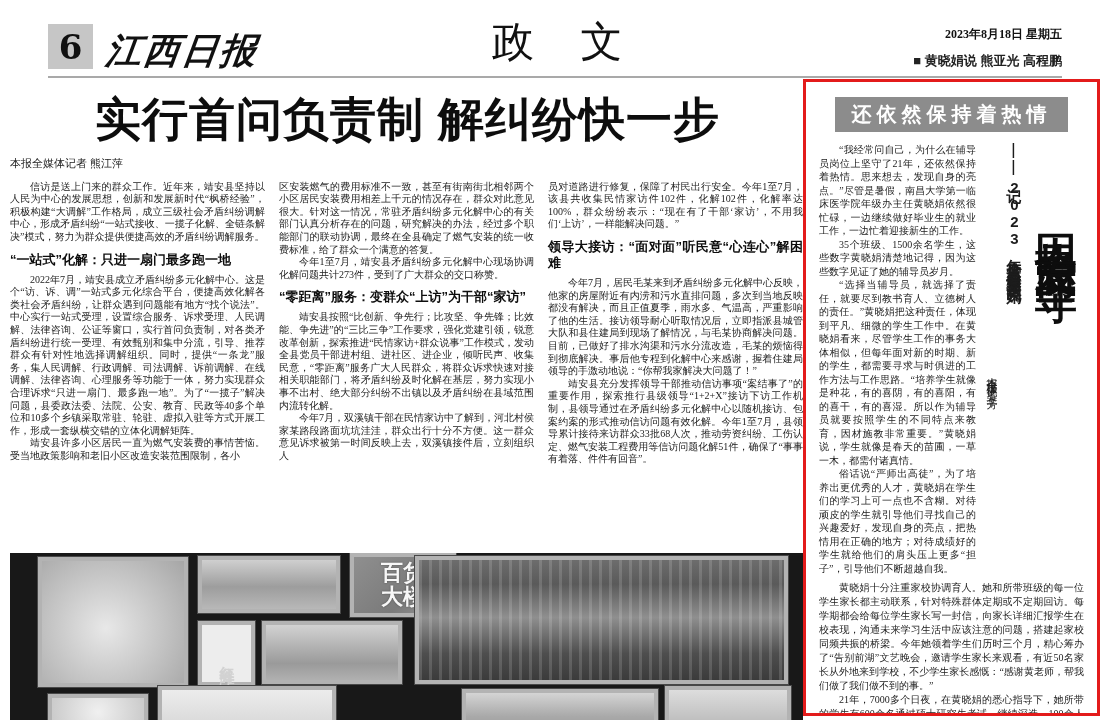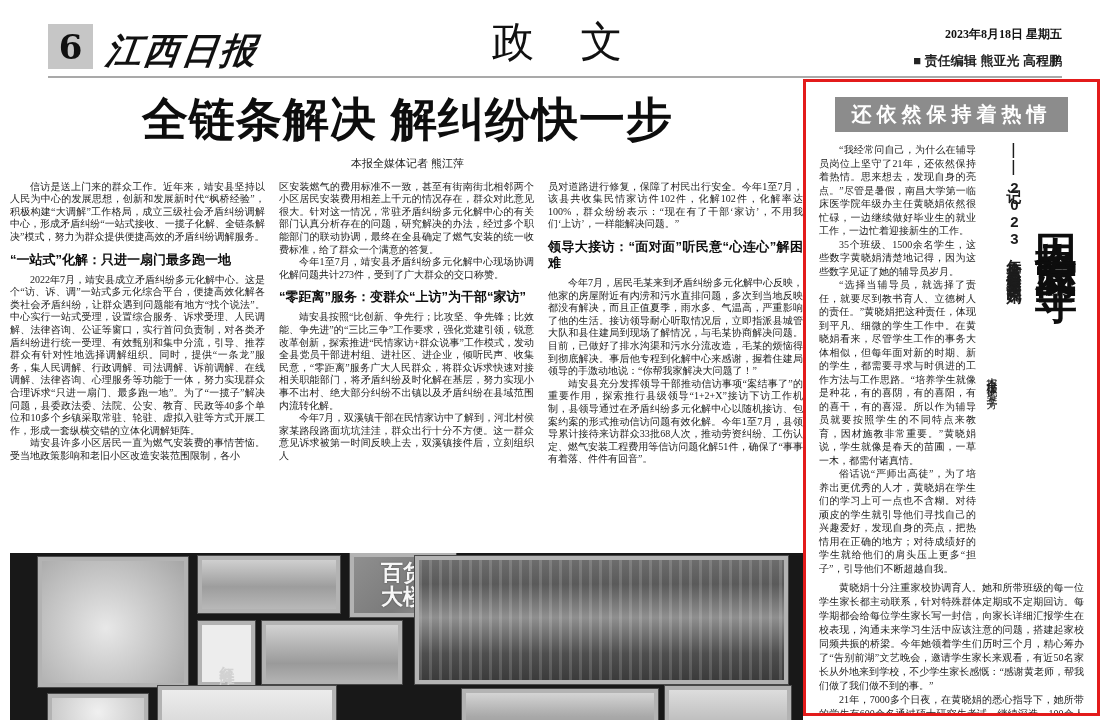--- a/index.html
+++ b/index.html
@@ -18,21 +18,21 @@
   .hmeta{right:48px;top:26px;text-align:right;}
   .hdate{font-family:"Liberation Serif",serif;font-weight:700;font-size:12px;color:#111;}
   .heditors{font-size:13px;font-weight:700;margin-top:9px;color:#222;}
   .rule{left:48px;top:76px;width:1014px;height:2px;background:#a9a9a9;}
 
   
   .main-article{left:10px;top:86px;width:795px;}
   .headline{margin:8px 0 0;font-size:46px;font-weight:900;text-align:center;
             letter-spacing:1px;color:#0d0d0d;line-height:1.1;}
   .subtitle{margin-top:13px;font-size:22px;font-weight:700;text-align:center;}
-  .mbyline{margin-top:11px;font-size:11px;text-align:center;}
+  .mbyline{margin-top:11px;font-size:11px;}
   .cols{display:flex;gap:14px;margin-top:10px;}
   .ncol{width:255px;font-size:10px;line-height:12.6px;text-align:justify;
         font-family:"Liberation Serif",serif;color:#222;}
   .ncol p{margin:0;text-indent:2em;}
   .ncol p.cont{text-indent:0;}
   .ncol h3{font-family:"Liberation Sans",sans-serif;font-size:13px;line-height:16px;
            font-weight:700;margin:8px 0 6px;color:#0d0d0d;}
 
   
   .collage{left:10px;top:553px;width:793px;height:167px;background:#181818;overflow:hidden;}
@@ -77,26 +77,26 @@
 </head>
 <body>
 
 <div class="page">
 
   <div class="abs pagenum">6</div>
   <div class="abs masthead">江西日报</div>
   <div class="abs section">政 文</div>
   <div class="abs hmeta">
     <div class="hdate">2023年8月18日 星期五</div>
-    <div class="heditors">■ 责任编辑 熊亚光 高程鹏</div>
+    <div class="heditors">■ 黄晓娟说 熊亚光 高程鹏</div>
   </div>
   <div class="abs rule"></div>
 
   <section class="abs main-article">
-    <h1 class="headline">全链条解决 解纠纷快一步</h1>
+    <h1 class="headline">实行首问负责制 解纠纷快一步</h1>
     <div class="mbyline">本报全媒体记者 熊江萍</div>
     <div class="cols">
       <div class="ncol">
         <p>信访是送上门来的群众工作。近年来，靖安县坚持以人民为中心的发展思想，创新和发展新时代“枫桥经验”，积极构建“大调解”工作格局，成立三级社会矛盾纠纷调解中心，形成矛盾纠纷“一站式接收、一揽子化解、全链条解决”模式，努力为群众提供便捷高效的矛盾纠纷调解服务。</p>
         <h3>“一站式”化解：只进一扇门最多跑一地</h3>
         <p>2022年7月，靖安县成立矛盾纠纷多元化解中心。这是个“访、诉、调”一站式多元化综合平台，便捷高效化解各类社会矛盾纠纷，让群众遇到问题能有地方“找个说法”。中心实行一站式受理，设置综合服务、诉求受理、人民调解、法律咨询、公证等窗口，实行首问负责制，对各类矛盾纠纷进行统一受理、有效甄别和集中分流，引导、推荐群众有针对性地选择调解组织。同时，提供“一条龙”服务，集人民调解、行政调解、司法调解、诉前调解、在线调解、法律咨询、心理服务等功能于一体，努力实现群众合理诉求“只进一扇门、最多跑一地”。为了“一揽子”解决问题，县委政法委、法院、公安、教育、民政等40多个单位和10多个乡镇采取常驻、轮驻、虚拟入驻等方式开展工作，形成一套纵横交错的立体化调解矩阵。</p>
         <p>靖安县许多小区居民一直为燃气安装费的事情苦恼。受当地政策影响和老旧小区改造安装范围限制，各小</p>
       </div>
       <div class="ncol">
         <p class="cont">区安装燃气的费用标准不一致，甚至有街南街北相邻两个小区居民安装费用相差上千元的情况存在，群众对此意见很大。针对这一情况，常驻矛盾纠纷多元化解中心的有关部门认真分析存在的问题，研究解决的办法，经过多个职能部门的联动协调，最终在全县确定了燃气安装的统一收费标准，给了群众一个满意的答复。</p>

